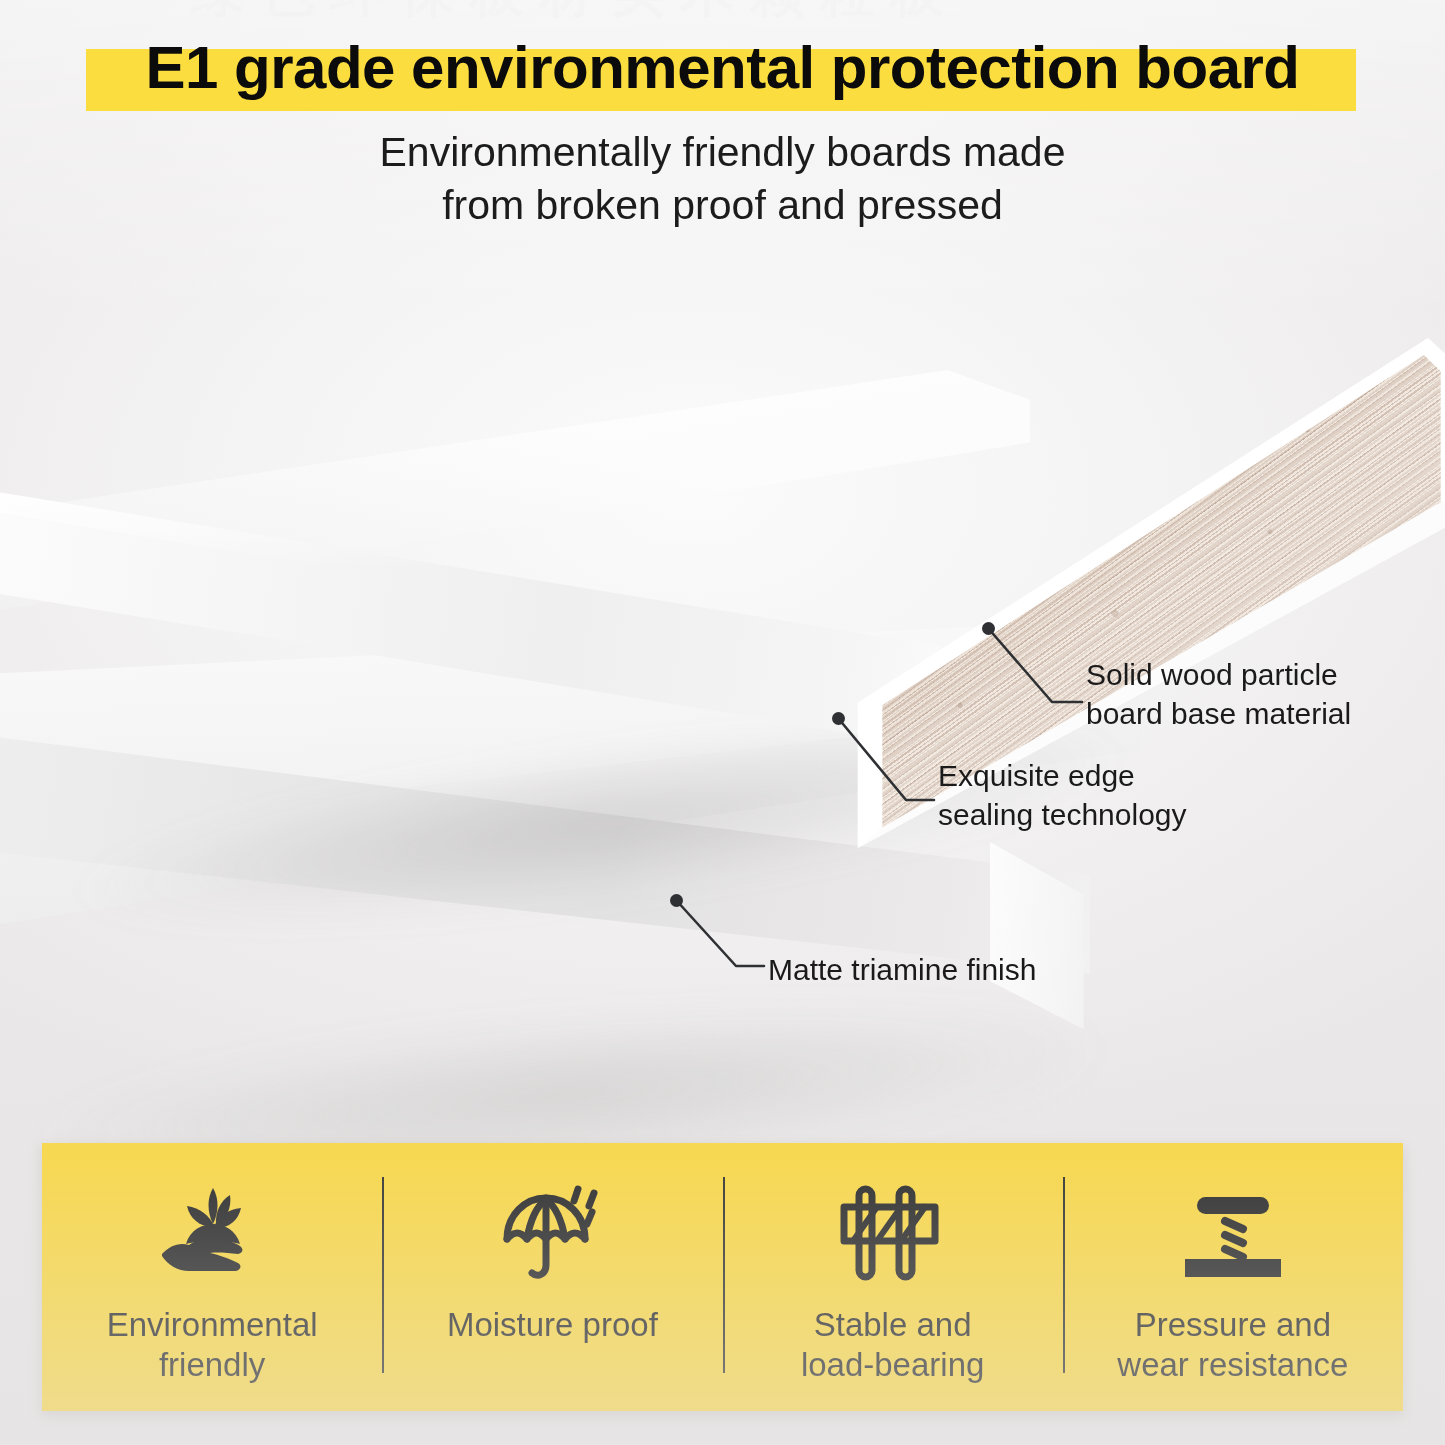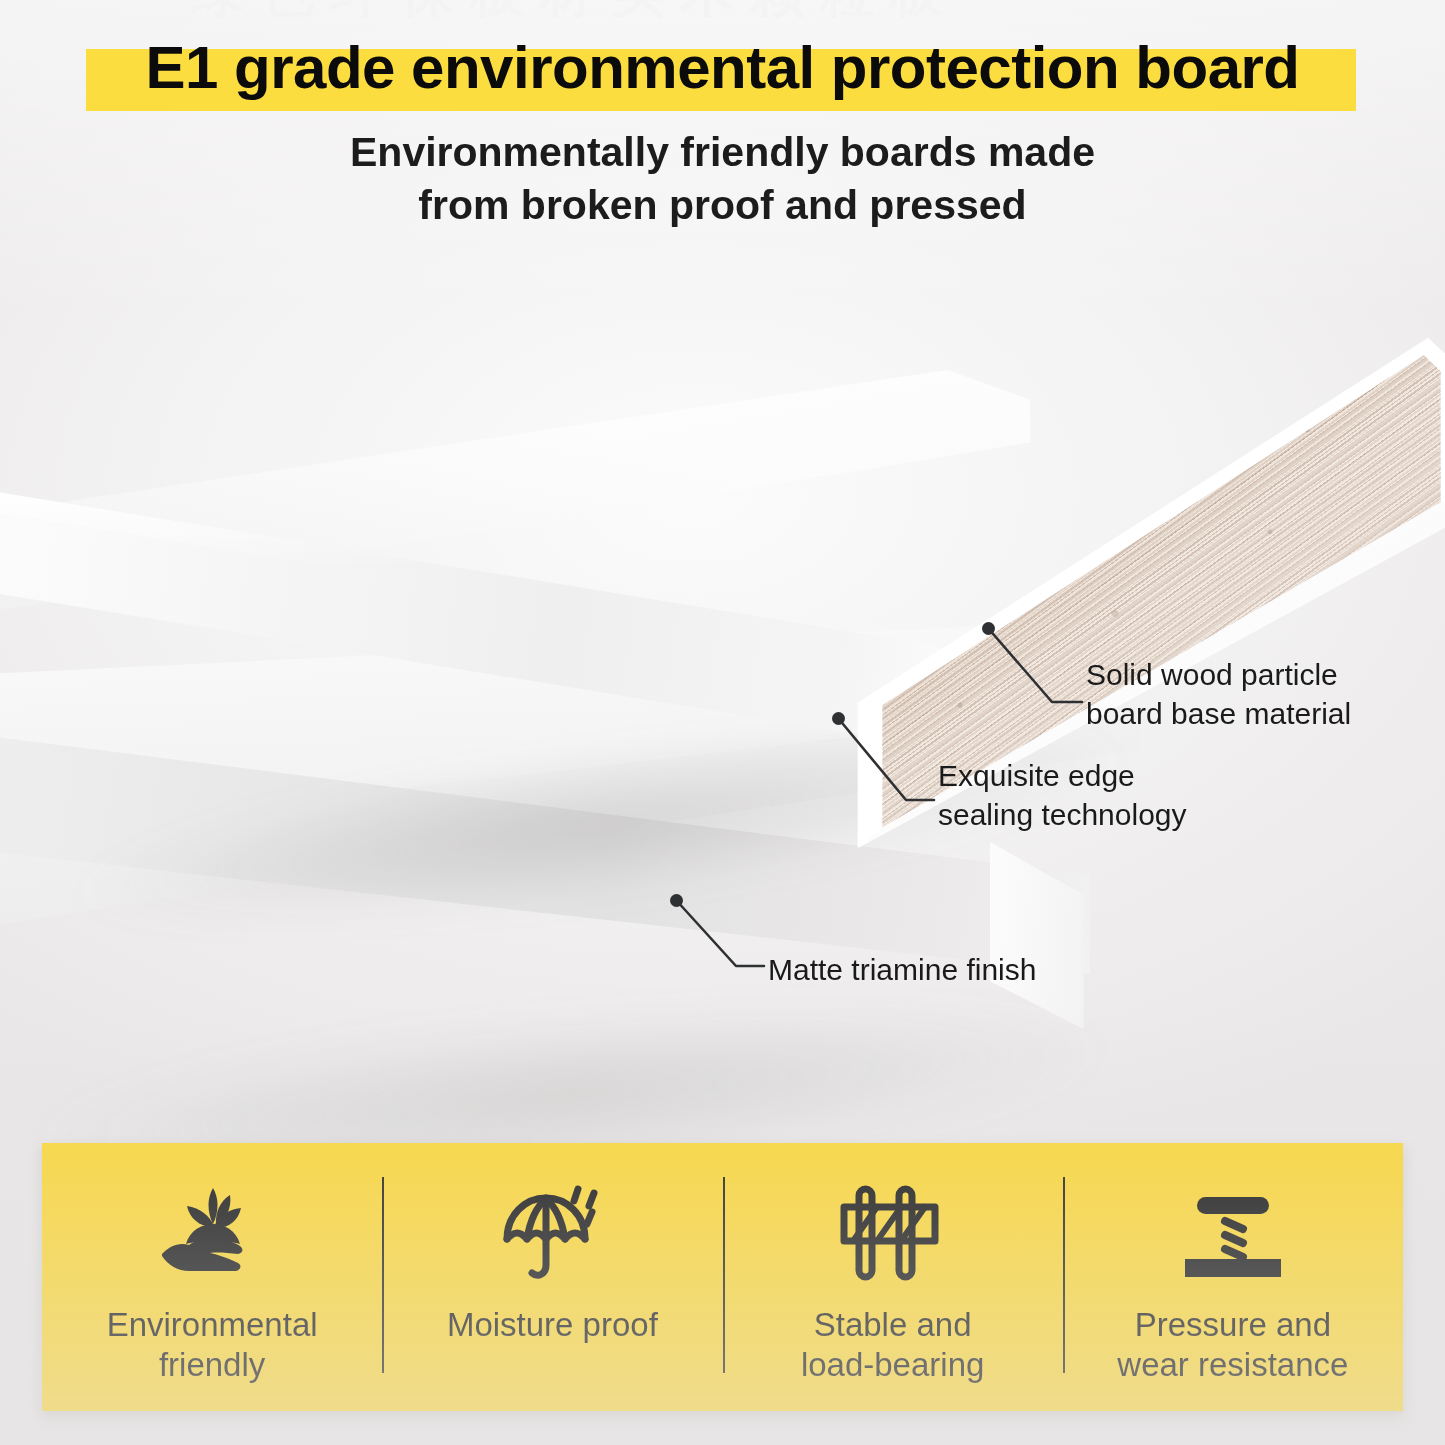--- a/index.html
+++ b/index.html
@@ -77,21 +77,20 @@
   }
   .subtitle {
     position: absolute;
     left: 0; top: 126px;
     width: 1445px;
     text-align: center;
     z-index: 3;
     font-size: 41px;
     color: #1c1c1c;
     line-height: 1.30;
-    font-weight: bold;
   }
   .subtitle .sline { display: block; }
 
   
   .scene {
     position: absolute;
     left: 0; top: 230px;
     width: 1445px;
     height: 920px;
   }

